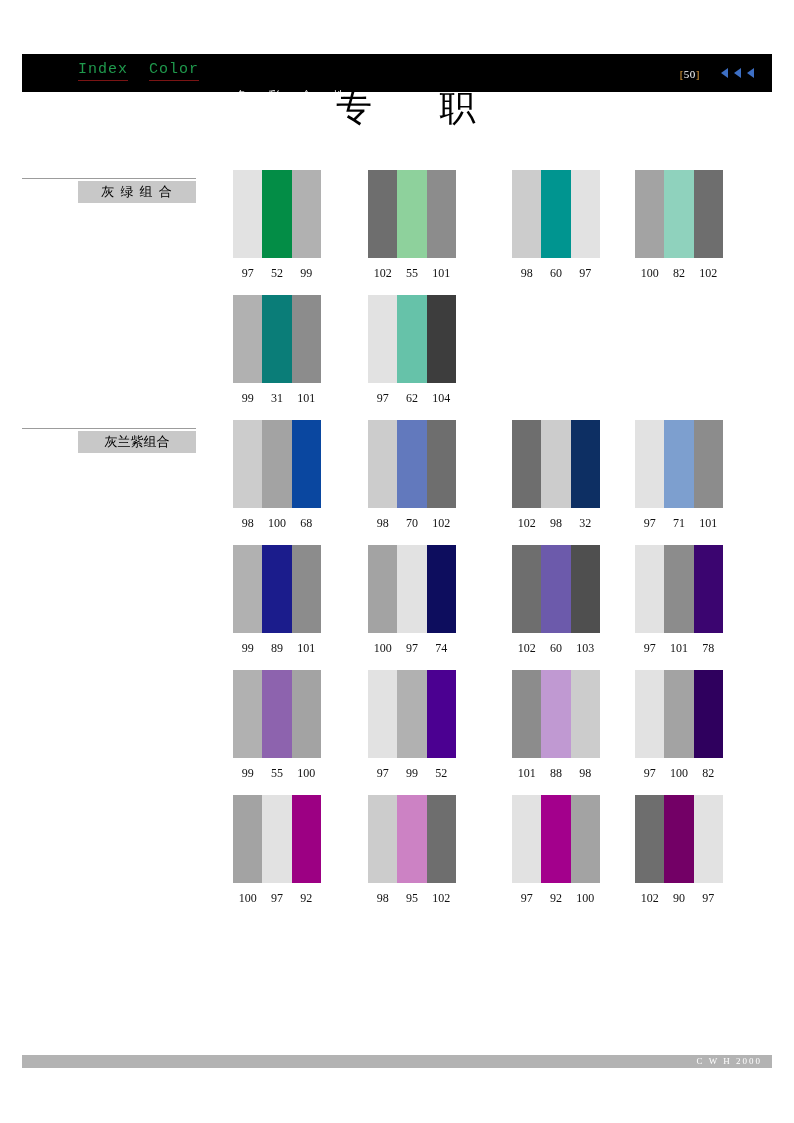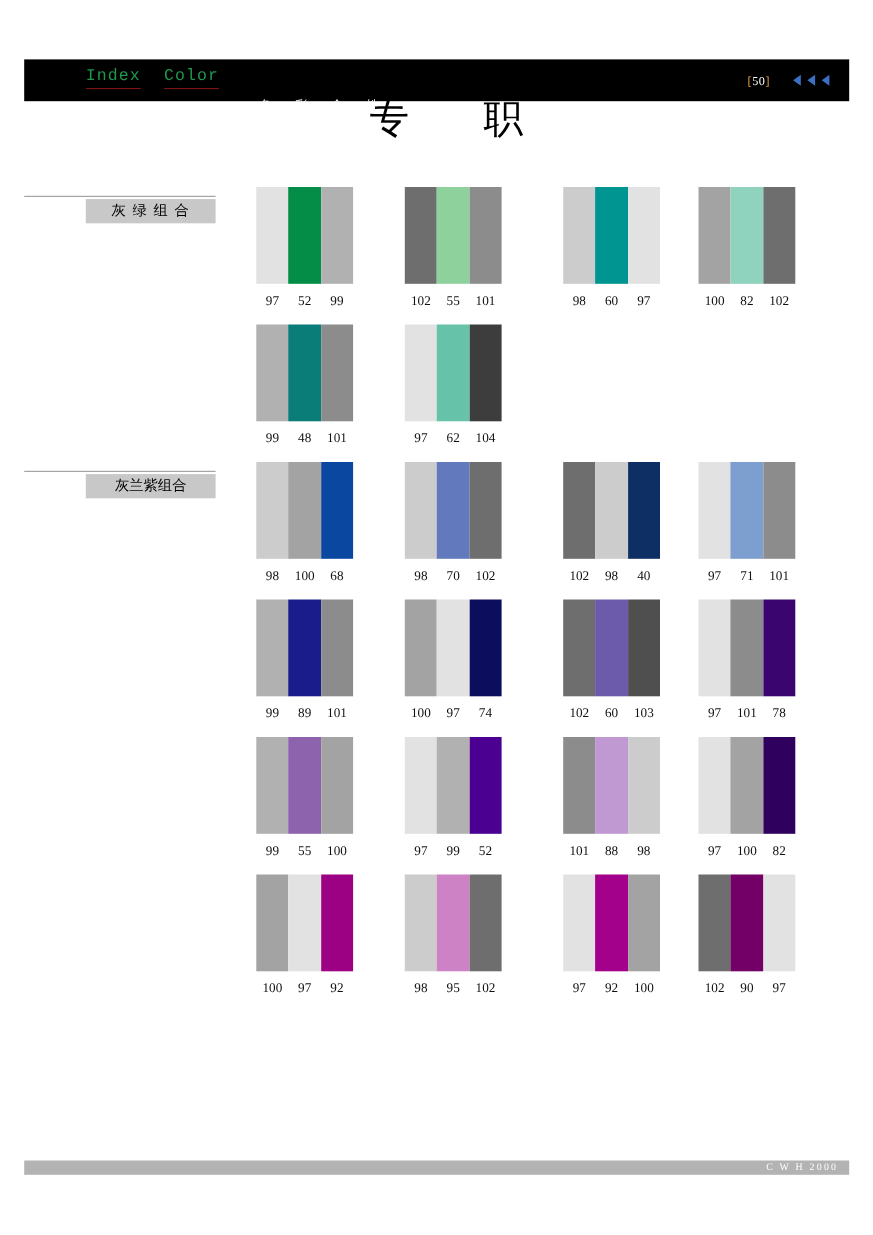--- a/index.html
+++ b/index.html
@@ -254,21 +254,21 @@
     </div>
     <div class="swatch-row" style="top: 295px;">
       <div class="swatch-group" style="left: 0px;">
         <div class="swatch-bars">
           <div style="background: rgb(177, 177, 177);"></div>
           <div style="background: rgb(10, 125, 120);"></div>
           <div style="background: rgb(140, 140, 140);"></div>
         </div>
         <div class="swatch-nums">
           <span>99</span>
-          <span>48</span>
+          <span>31</span>
           <span>101</span>
         </div>
       </div>
       <div class="swatch-group" style="left: 135px;">
         <div class="swatch-bars">
           <div style="background: rgb(226, 226, 226);"></div>
           <div style="background: rgb(102, 194, 169);"></div>
           <div style="background: rgb(61, 61, 61);"></div>
         </div>
         <div class="swatch-nums">
@@ -309,21 +309,21 @@
       </div>
       <div class="swatch-group" style="left: 279px;">
         <div class="swatch-bars">
           <div style="background: rgb(110, 110, 110);"></div>
           <div style="background: rgb(204, 204, 204);"></div>
           <div style="background: rgb(13, 47, 99);"></div>
         </div>
         <div class="swatch-nums">
           <span>102</span>
           <span>98</span>
-          <span>40</span>
+          <span>32</span>
         </div>
       </div>
       <div class="swatch-group" style="left: 402px;">
         <div class="swatch-bars">
           <div style="background: rgb(226, 226, 226);"></div>
           <div style="background: rgb(125, 159, 207);"></div>
           <div style="background: rgb(140, 140, 140);"></div>
         </div>
         <div class="swatch-nums">
           <span>97</span>

